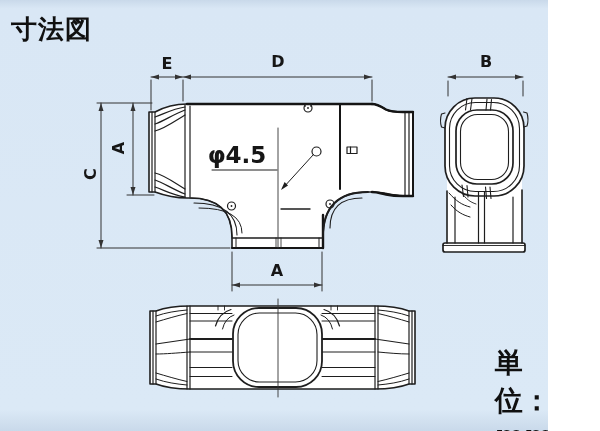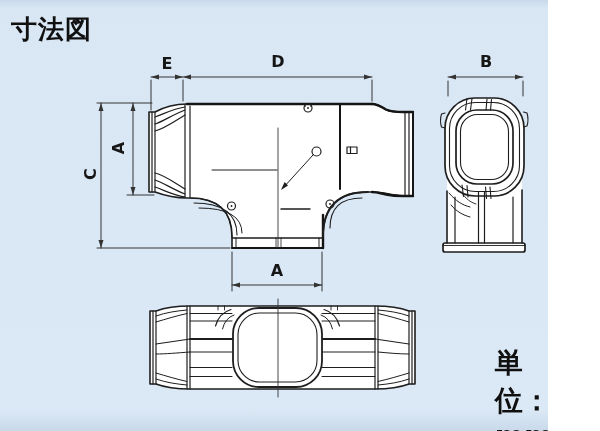--- a/index.html
+++ b/index.html
@@ -246,15 +246,16 @@
     </g>
     <path stroke="#333" stroke-width="0.9" d="M278,299 V397"></path>
   </svg>
 
   <div class="lbl" style="left:167px;top:64px">E</div>
   <div class="lbl" style="left:278px;top:62px">D</div>
   <div class="lbl" style="left:486px;top:62px">B</div>
   <div class="lbl rot" style="left:119px;top:148px">A</div>
   <div class="lbl rot" style="left:91px;top:174px">C</div>
   <div class="lbl" style="left:277px;top:271px">A</div>
+  <div class="lbl" id="hole-label" style="left:237px;top:155px">φ4.5</div>
 
   <div id="unit-label">単位：mm</div>
 </div>
 
 </body></html>

